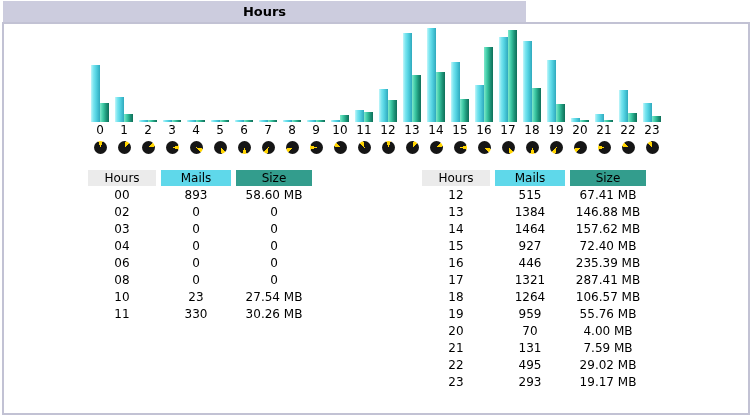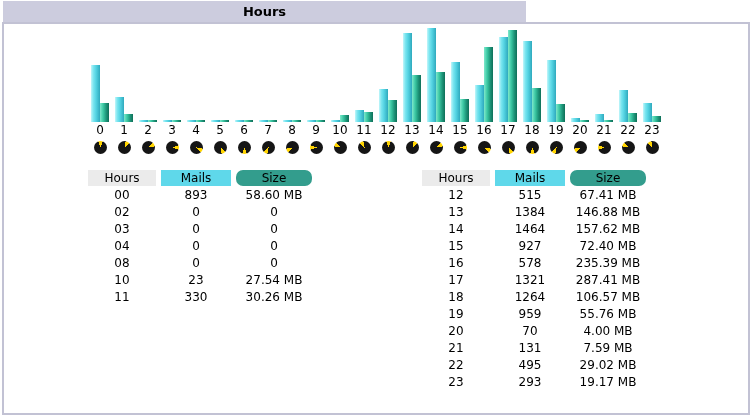--- a/index.html
+++ b/index.html
@@ -57,21 +57,21 @@
   }
   th{
     font-weight:normal;font-size:12px;height:16px;padding:0;
     text-align:center;
   }
   td{
     height:17px;padding:0;text-align:center;white-space:nowrap;
   }
   .col-hours{width:68px;}
   .col-mails{width:70px;}
-  .col-size{width:76px;border-radius:7px;}
+  .col-size{width:76px;}
   .hdr-hours{background:#EBEBEB;}
   .hdr-mails{background:#5FD8EA;}
   .hdr-size{background:#339D8D;}
 </style>
 </head>
 <body>
 
 <div class="tab">
   <span>Hours</span>
 </div>
@@ -297,20 +297,25 @@
               <td class="col-hours">03</td>
               <td class="col-mails">0</td>
               <td class="col-size">0</td>
             </tr>
             <tr>
               <td class="col-hours">04</td>
               <td class="col-mails">0</td>
               <td class="col-size">0</td>
             </tr>
             <tr>
+              <td class="col-hours">06</td>
+              <td class="col-mails">0</td>
+              <td class="col-size">0</td>
+            </tr>
+            <tr>
               <td class="col-hours">08</td>
               <td class="col-mails">0</td>
               <td class="col-size">0</td>
             </tr>
             <tr>
               <td class="col-hours">10</td>
               <td class="col-mails">23</td>
               <td class="col-size">27.54 MB</td>
             </tr>
             <tr>
@@ -346,21 +351,21 @@
               <td class="col-mails">1464</td>
               <td class="col-size">157.62 MB</td>
             </tr>
             <tr>
               <td class="col-hours">15</td>
               <td class="col-mails">927</td>
               <td class="col-size">72.40 MB</td>
             </tr>
             <tr>
               <td class="col-hours">16</td>
-              <td class="col-mails">578</td>
+              <td class="col-mails">446</td>
               <td class="col-size">235.39 MB</td>
             </tr>
             <tr>
               <td class="col-hours">17</td>
               <td class="col-mails">1321</td>
               <td class="col-size">287.41 MB</td>
             </tr>
             <tr>
               <td class="col-hours">18</td>
               <td class="col-mails">1264</td>

